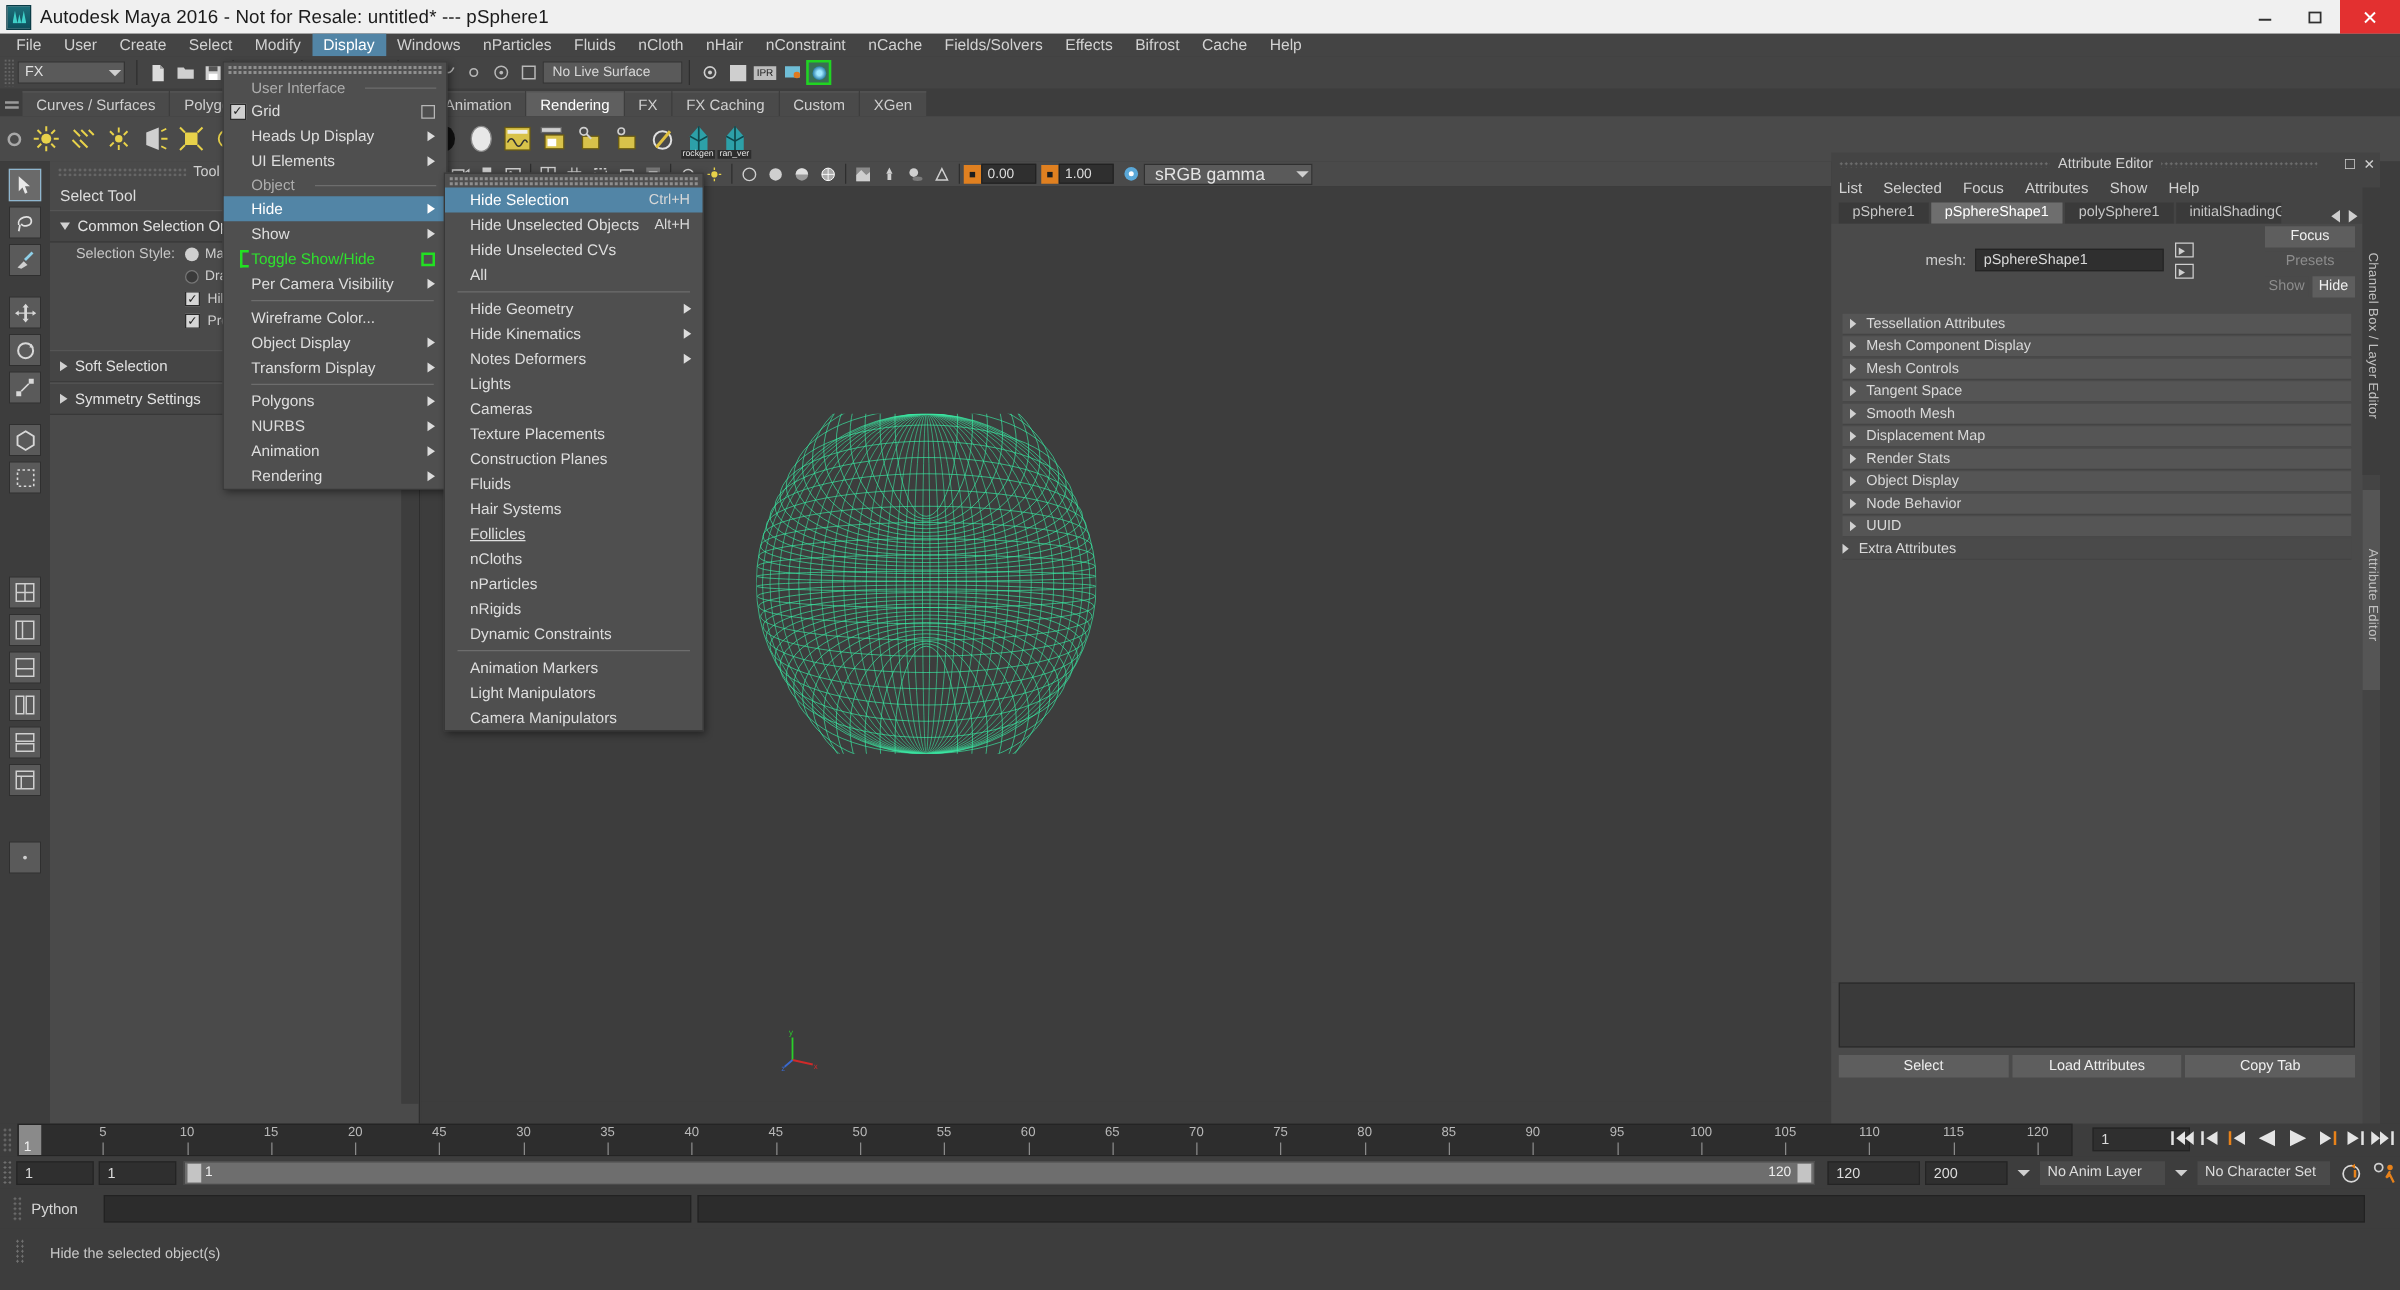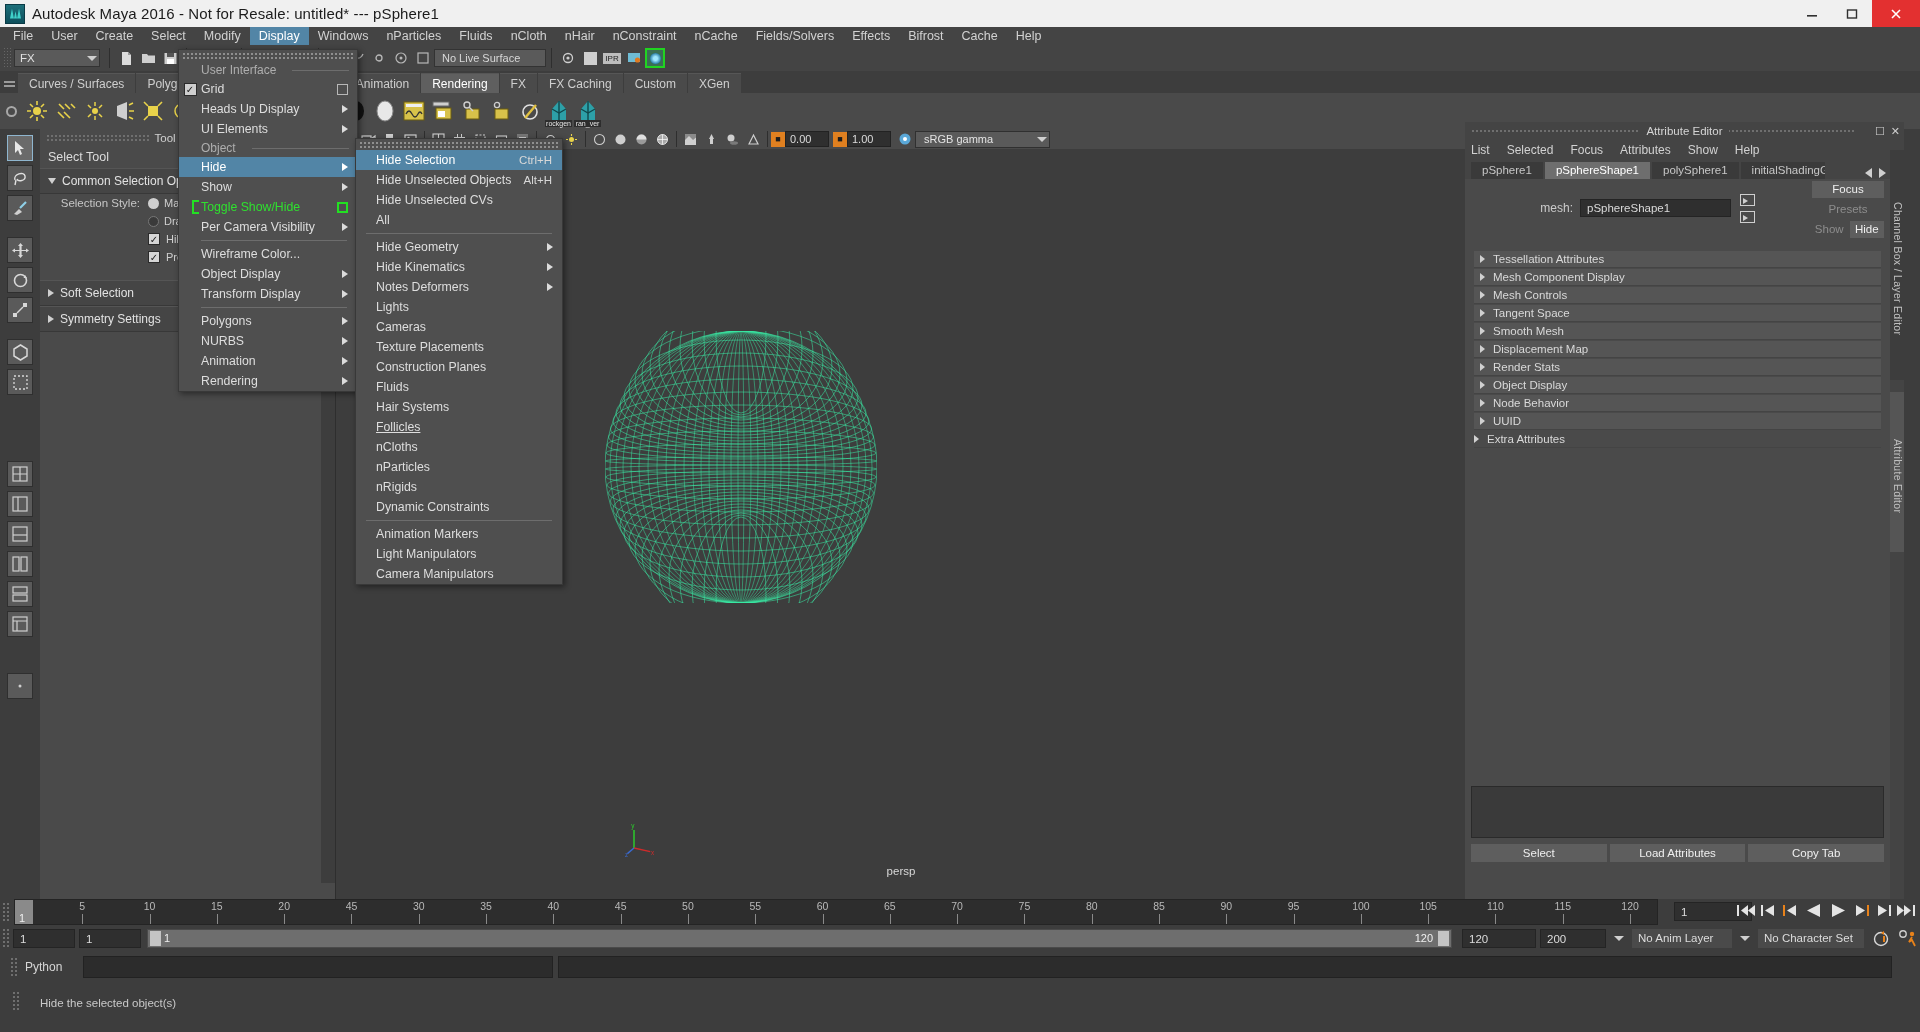--- a/index.html
+++ b/index.html
@@ -143,21 +143,21 @@
   .viewwrap{ position:absolute; left:337px; top:129px; width:1128px; height:770px; background:#3d3d3d; }
   .viewtoolbar{ height:20px; background:#4a4a4a; display:flex; align-items:center; }
   .vt{ width:19px;height:18px; margin:0 1px; display:flex;align-items:center;justify-content:center; }
   .vt svg{ display:block; }
   .numfield{ height:16px; min-width:44px; background:#2f2f2f; border:1px solid #222; color:#dcdcdc;
              font-size:11px; line-height:15px; padding:0 4px; text-align:left; }
   .orangebox{ width:14px;height:15px;background:#e08020;color:#1d1d1d;font-size:9px;
               display:flex;align-items:center;justify-content:center; }
   .gammasel{ height:17px; width:135px; background:#5a5a5a; border:1px solid #303030;
              display:flex; align-items:center; justify-content:space-between; padding:0 2px 0 8px;
-             font-size:11px; color:#e4e4e4; }
+             font-size:14px; color:#e4e4e4; }
   .viewport{ position:absolute; left:0; top:20px; width:1128px; height:732px; background:#3d3d3d;
              overflow:hidden; }
   .axisgiz{ position:absolute; left:288px; bottom:24px; width:36px; height:36px; }
   .camlabel{ position:absolute; left:0; right:0; bottom:4px; text-align:center;
              font-size:11.5px; color:#d8d8d8; }
   .sphere{ position:absolute; left:268px; top:182px; width:272px; height:272px; }
 
   
   .rightpanel{ position:absolute; left:1465px; top:122px; width:439px; height:777px; background:#444; }
   .rp-hdr{ height:18px; display:flex; align-items:center; justify-content:center; position:relative;
@@ -932,21 +932,20 @@
 
       <svg class="axisgiz" viewBox="0 0 40 40">
         <path d="M10 30 L10 10" stroke="#2ad02a" stroke-width="1.6"></path>
         <path d="M10 30 L28 34" stroke="#d02a2a" stroke-width="1.6"></path>
         <path d="M10 30 L3 36" stroke="#3a6ad0" stroke-width="1.6"></path>
         <text x="7" y="8" font-size="7" fill="#2ad02a" font-family="Liberation Sans, sans-serif">y</text>
         <text x="29" y="38" font-size="7" fill="#d02a2a" font-family="Liberation Sans, sans-serif">x</text>
         <text x="0" y="40" font-size="7" fill="#3a6ad0" font-family="Liberation Sans, sans-serif">z</text>
       </svg>
 
-      <div class="camlabel">persp</div>
     </div>
   </div>
 
   <div class="rightpanel">
     <div class="rp-hdr">
       <span class="rp-dots"></span>
       <span class="t">Attribute Editor</span>
       <span class="rp-icons">
         <span>☐</span>
         <span>✕</span>

